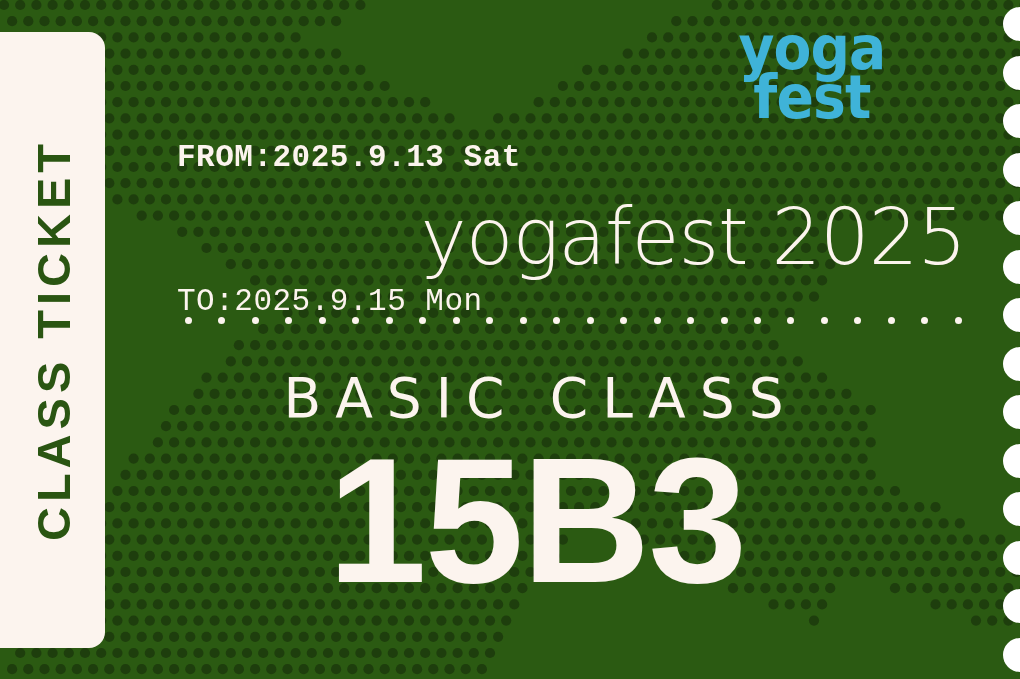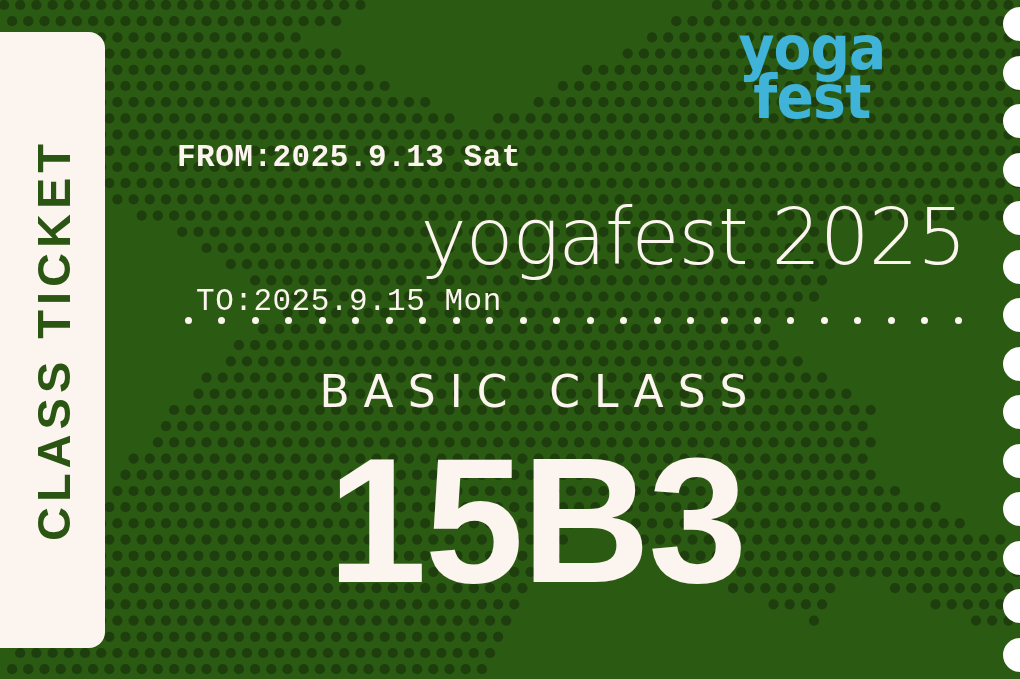--- a/index.html
+++ b/index.html
@@ -84,21 +84,21 @@
     left: 72px;
     top: 38px;
     color: #fcf4ee;
     font-family: "Liberation Mono", "DejaVu Sans Mono", monospace;
     font-size: 31px;
     line-height: 1.55;
     letter-spacing: 0.5px;
     white-space: pre;
   }
   #date-from { display: block; text-align: center; font-weight: bold; }
-  #date-to   { display: block; text-align: center; }
+  #date-to   { display: block; text-align: left; }
   #venue {
     display: block;
     margin-top: 4px;
     font-size: 36px;
     letter-spacing: 0.5px;
     text-align: left;
   }
 
   
   #logo-mark {
@@ -160,21 +160,21 @@
 
   
   #class-name {
     position: absolute;
     left: 0;
     right: 58px;
     top: 366px;
     text-align: center;
     color: #fcf4ee;
     font-family: "DejaVu Sans", sans-serif;
-    font-size: 44px;
+    font-size: 55px;
     font-weight: 400;
     letter-spacing: 14px;
     text-indent: 14px;
     white-space: nowrap;
   }
 
   
   #seat-code {
     position: absolute;
     left: 0;

